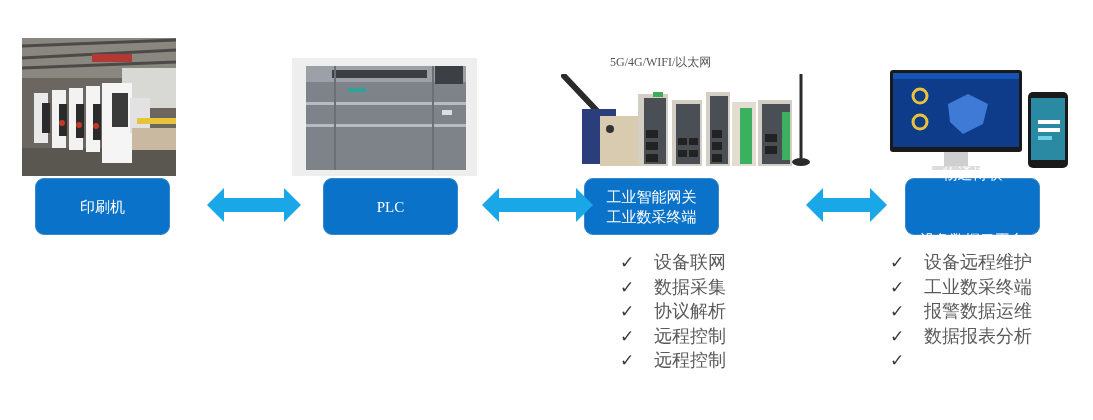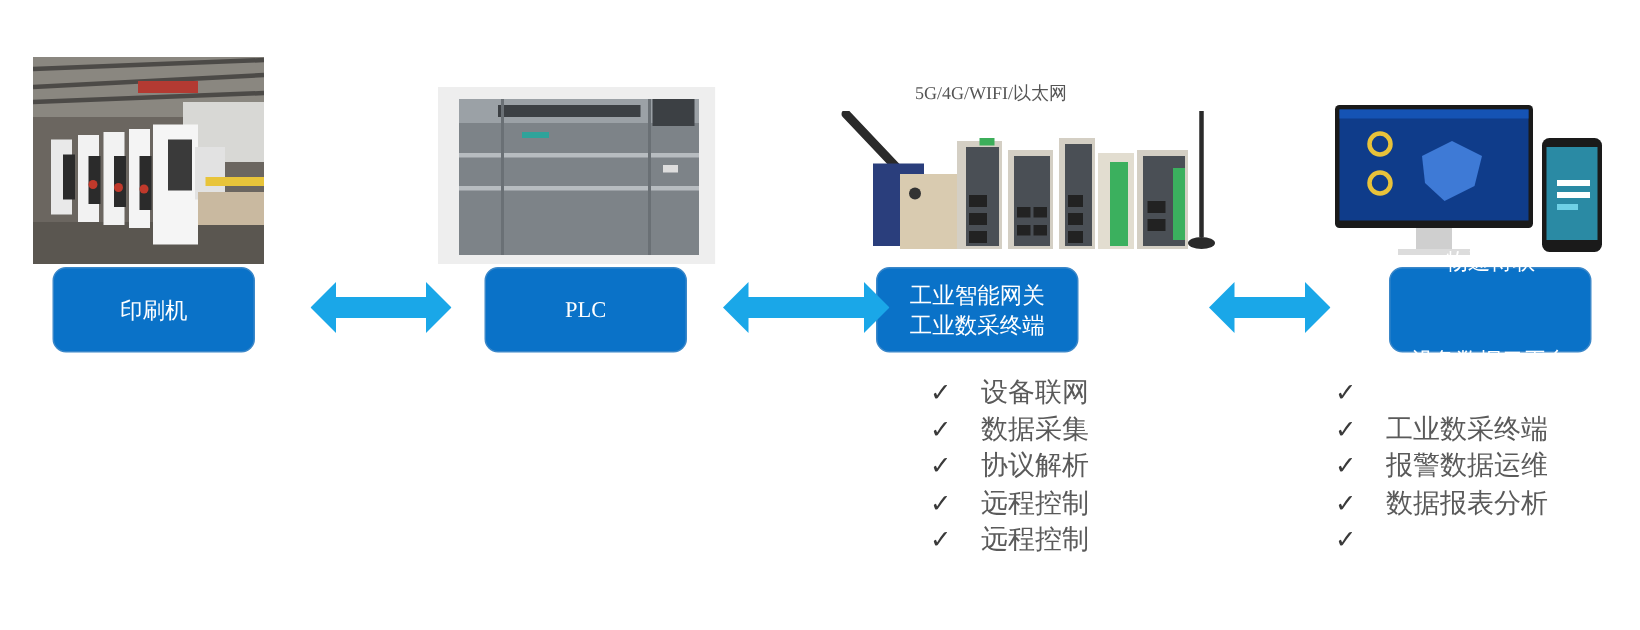--- a/index.html
+++ b/index.html
@@ -120,21 +120,21 @@
 <div class="node" style="left:35px;top:178px;">
   <span>印刷机</span>
 </div>
 <div class="node serif" style="left:323px;top:178px;">
   <span>PLC</span>
 </div>
 <div class="node" style="left:584px;top:178px;">
   <span>工业智能网关</span>
   <span>工业数采终端</span>
 </div>
-<div class="node" style="left:926px;top:178px;gap:46px;">
+<div class="node" style="left:905px;top:178px;gap:46px;">
   <span>物通博联</span>
   <span>设备数据云平台</span>
 </div>
 
 <svg class="arrow" style="left:207px;top:188px;" width="94" height="34" viewBox="0 0 94 34">
   <polygon points="0,17 17,0 17,10 77,10 77,0 94,17 77,34 77,24 17,24 17,34" fill="#1aa7e8"></polygon>
 </svg>
 <svg class="arrow" style="left:482px;top:188px;" width="111" height="34" viewBox="0 0 111 34">
   <polygon points="0,17 17,0 17,10 94,10 94,0 111,17 94,34 94,24 17,24 17,34" fill="#1aa7e8"></polygon>
 </svg>
@@ -161,20 +161,21 @@
     </div>
   <div class="row">
       <span class="chk">✓</span>
       <span>远程控制</span>
     </div>
 </div>
 
 <div class="list" style="left:890px;top:250px;">
   <div class="row">
       <span class="chk">✓</span>
+      <span>设备远程维护</span>
     </div>
   <div class="row">
       <span class="chk">✓</span>
       <span>工业数采终端</span>
     </div>
   <div class="row">
       <span class="chk">✓</span>
       <span>报警数据运维</span>
     </div>
   <div class="row">

